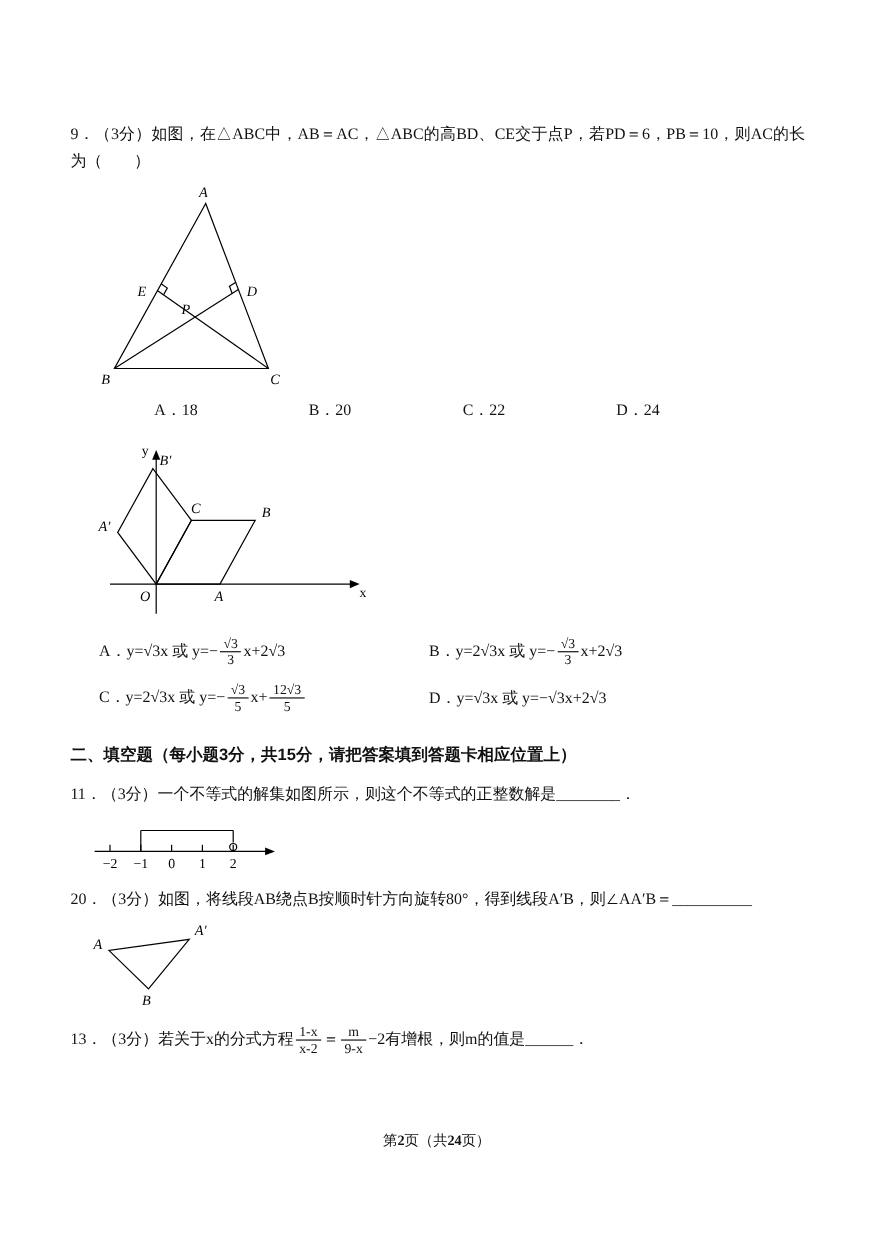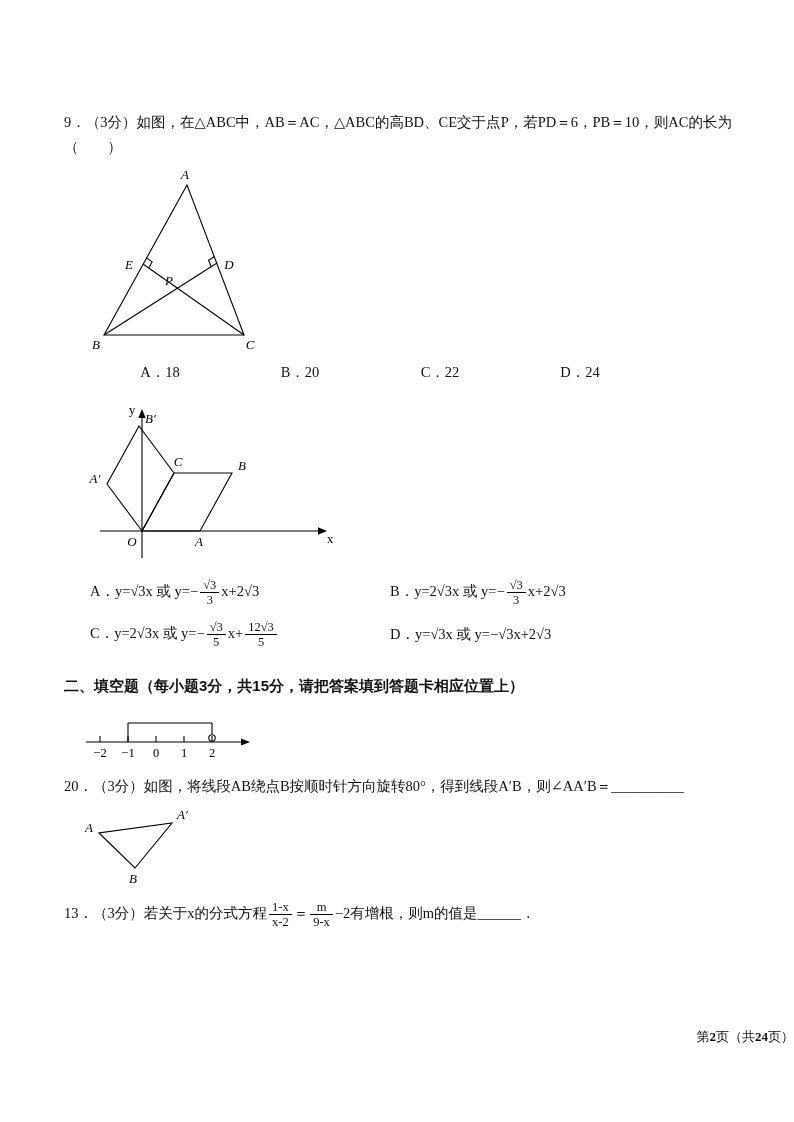--- a/index.html
+++ b/index.html
@@ -4,35 +4,35 @@
 <style>
   html,body{margin:0;padding:0;}
   body{background:#ededed;}
   .page{
     width:794px;height:1122px;background:#ffffff;margin:0 auto;
     position:relative;overflow:hidden;color:#111;
     font-family:"Liberation Serif","DejaVu Serif",serif;
   }
   .content{padding:96px 62px 0 64px;}
   .q{margin-top:14px;}
-  .qtext{margin:0 0 2px 0;font-size:14.5px;line-height:1.75;text-align:justify;}
+  .qtext{margin:0 0 2px 0;font-size:14.5px;line-height:1.75;text-align:justify;font-family:Liberation Serif, serif;}
   .figure{margin:6px 0 2px 18px;}
   svg{display:block;overflow:visible;}
   svg .ln{stroke:#000;stroke-width:1.1;fill:none;}
   svg .ah{fill:#000;stroke:none;}
   svg text{font-family:"Liberation Serif","DejaVu Serif",serif;font-size:13px;font-style:italic;fill:#000;}
   svg text.up{font-style:normal;font-size:12.5px;}
   .options-row{display:grid;grid-template-columns:repeat(4,140px);margin:6px 0 0 26px;font-size:14.5px;text-align:center;}
   .options-grid{display:grid;grid-template-columns:300px auto;row-gap:12px;margin:12px 0 0 26px;font-size:14.5px;align-items:center;}
   .opt{white-space:nowrap;}
   .frac{display:inline-block;vertical-align:middle;text-align:center;line-height:1.15;font-size:12.5px;margin:0 2px;}
   .frac .num{display:block;border-bottom:1px solid #000;padding:0 3px;}
   .frac .den{display:block;padding:0 3px;}
   .section-title{font-family:"Liberation Sans","DejaVu Sans",sans-serif;font-weight:bold;font-size:15px;margin:28px 0 10px 0;}
-  .footer{position:absolute;top:1028px;left:0;width:100%;text-align:right;font-size:13px;}
+  .footer{position:absolute;top:1028px;left:0;width:100%;text-align:center;font-size:13px;}
   .b{font-weight:bold;}
 </style>
 </head>
 <body>
 
 <div class="page">
   <div class="content">
 
     <section class="q">
       <p class="qtext">9．（3分）如图，在△ABC中，AB＝AC，△ABC的高BD、CE交于点P，若PD＝6，PB＝10，则AC的长为（　　）</p>
@@ -94,20 +94,21 @@
         </div>
         <div class="opt">
           <span>D．</span><span>y=√3x 或 y=−√3x+2√3</span>
         </div>
       </div>
     </section>
 
     <h2 class="section-title">二、填空题（每小题3分，共15分，请把答案填到答题卡相应位置上）</h2>
 
     <section class="q">
+      <p class="qtext"><span>11．（3分）一个不等式的解集如图所示，则这个不等式的正整数解是</span><span>________．</span></p>
       <div class="figure">
         <svg width="175" height="50" viewBox="0 0 175 50">
           <g>
             <line class="ln" x1="4" y1="32" x2="163" y2="32"></line>
             <polygon class="ah" points="168,32 159,28.4 159,35.6"></polygon>
             <line class="ln" x1="18" y1="26" x2="18" y2="32"></line>
             <line class="ln" x1="46" y1="26" x2="46" y2="32"></line>
             <line class="ln" x1="74" y1="26" x2="74" y2="32"></line>
             <line class="ln" x1="102" y1="26" x2="102" y2="32"></line>
             <line class="ln" x1="130" y1="26" x2="130" y2="32"></line>

